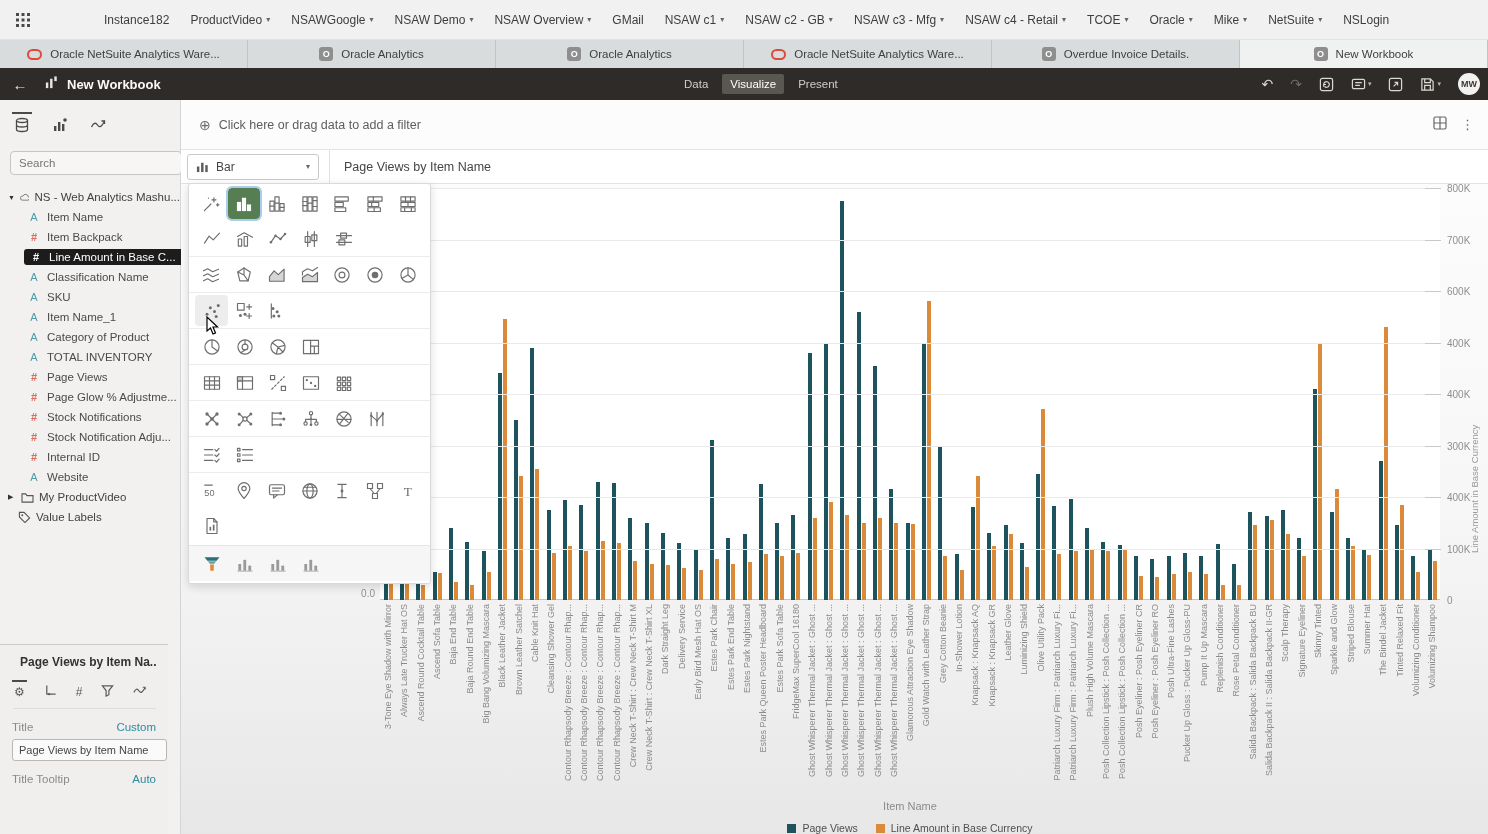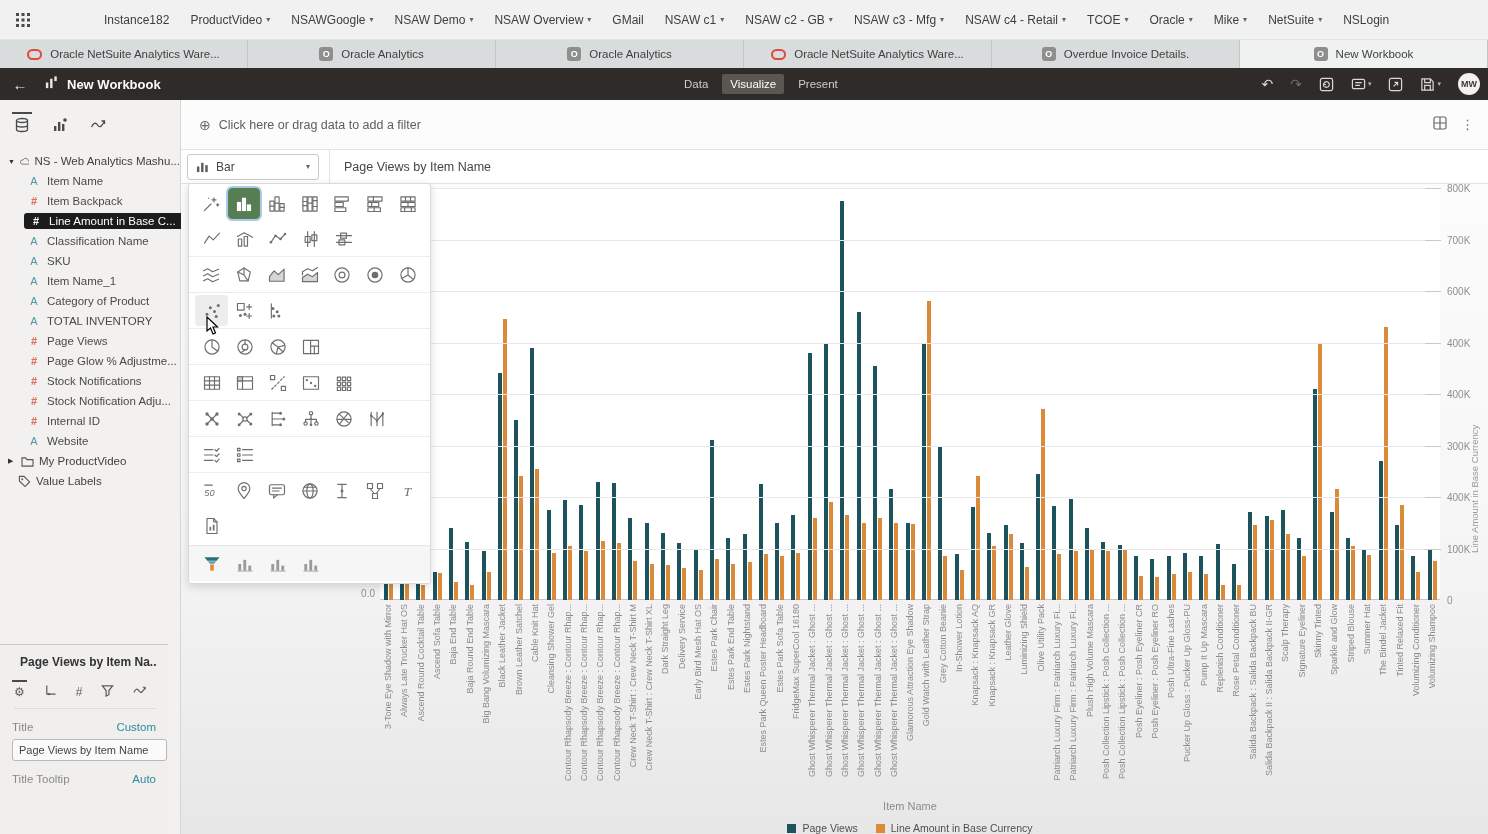--- a/index.html
+++ b/index.html
@@ -108,21 +108,21 @@
   .xaxistitle { position:absolute; left:199px; top:616px; width:1060px; text-align:center; font-size:11px; color:#8b8b8b;}
   .legend { position:absolute; left:199px; top:638px; width:1060px; display:flex; justify-content:center; gap:18px; }
   .leg-entry { display:flex; align-items:center; gap:6px; font-size:10.5px; color:#4f4f4f; cursor:pointer;}
   .leg-swatch { width:9px; height:9px; flex:none;}
 
   
   .picker { position:absolute; left:7px; top:83px; width:243px; background:#fff; border:1px solid #d9d9d9;
     border-radius:3px; box-shadow:0 3px 10px rgba(0,0,0,.14); z-index:10; padding:2px 0;}
   .prow { display:flex; padding:2px 6px; }
   .prow.sep { border-top:1px solid #ececec; }
-  .pcell { width:33px; height:31px; display:flex; align-items:center; justify-content:center; border-radius:4px; cursor:pointer;font-style:italic;}
+  .pcell { width:33px; height:31px; display:flex; align-items:center; justify-content:center; border-radius:4px; cursor:pointer;}
   .pcell.sel { background:#567e52; outline:2px solid #a8cdea; outline-offset:0px;}
   .pcell.hover { background:#ededed; }
   .prow.custom { background:#f6f6f6; border-top:1px solid #e6e6e6; margin-top:2px;}
   .cursor { position:absolute; z-index:20; }
 </style>
 </head>
 <body>
 
 <div class="screen">
 
@@ -256,20 +256,24 @@
               <circle cx="13" cy="3" r="1.8" fill="#4a4a4a"></circle>
             </svg>
         </span>
         <span class="side-tab">
           <svg width="16" height="16" viewBox="0 0 16 16" fill="none" stroke="#4a4a4a" stroke-width="1.3">
               <path d="M1.5 10c2-4 4-5 6-2s4 2 7-4"></path>
               <path d="M11.5 4h3v3"></path>
             </svg>
         </span>
       </div>
+      <div class="search-row">
+        <input class="search-box" placeholder="Search" style="">
+        <span class="add-circle">⊕</span>
+      </div>
       <div class="tree" id="tree">
           <div class="trow root">
             <span class="expander">▼</span>
             <svg width="14" height="11" viewBox="0 0 16 12" fill="none" stroke="#555" stroke-width="1.2">
               <path d="M4.5 10.5a3.5 3.5 0 1 1 .6-6.9 4.5 4.5 0 0 1 8.7 1.2 2.9 2.9 0 0 1-.6 5.7z"></path>
             </svg>
             <span>NS - Web Analytics Mashu...</span>
           </div>
           <div class="trow">
             <span class="ticon attr">A</span>

